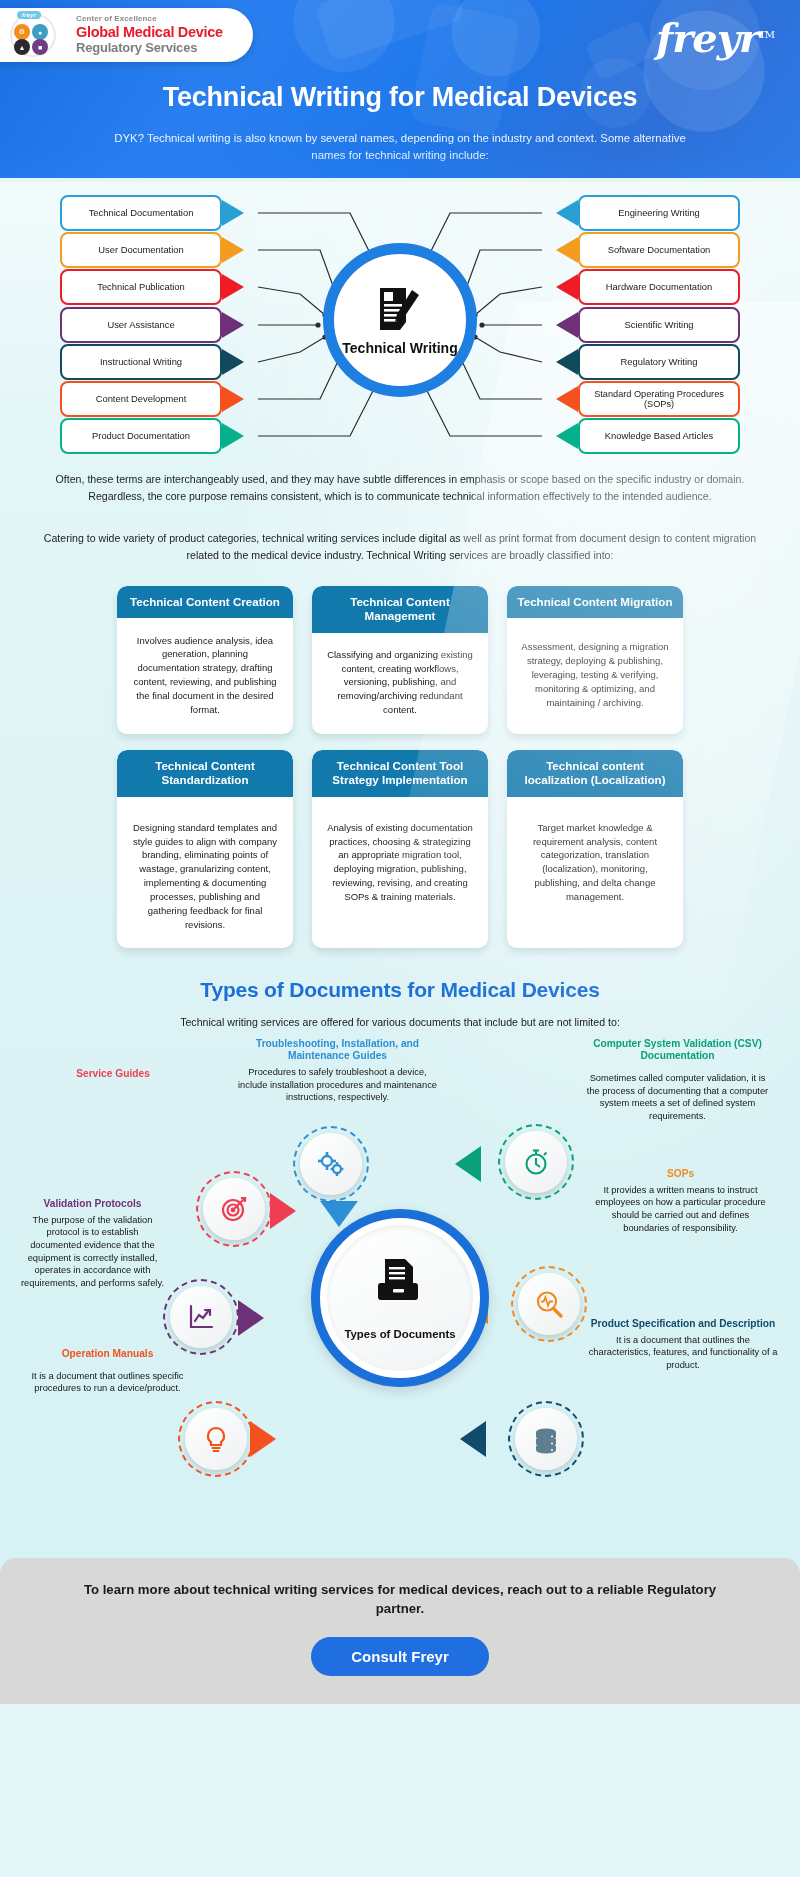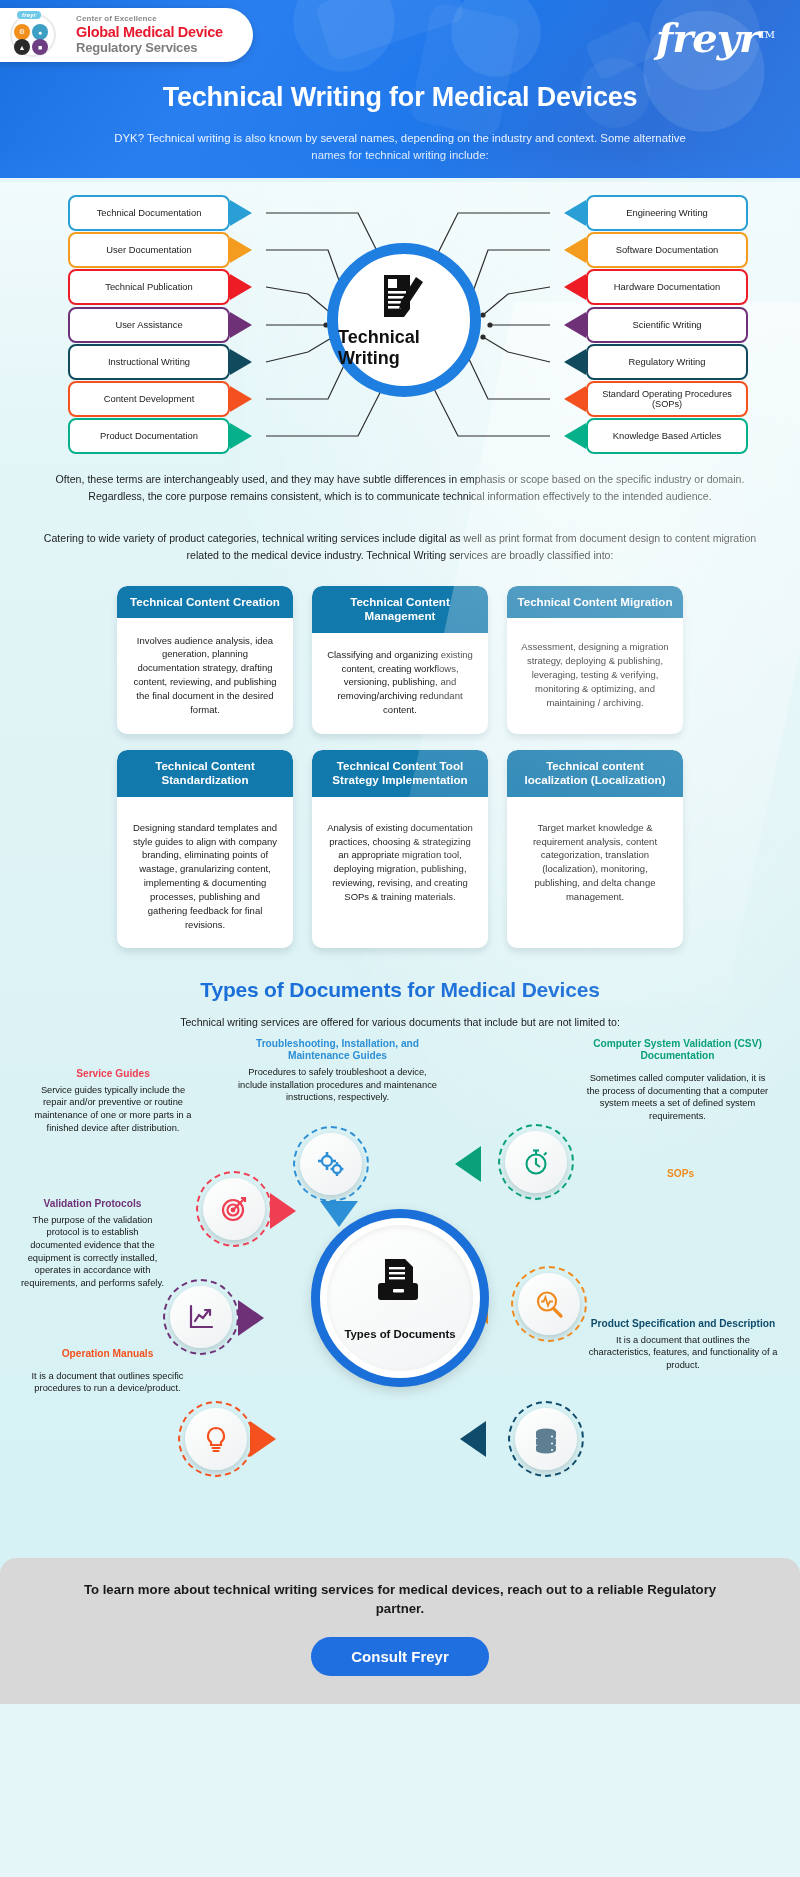--- a/index.html
+++ b/index.html
@@ -91,21 +91,21 @@
       radial-gradient(ellipse at 75% 8%, #f3fbfc 0%, transparent 45%),
       linear-gradient(to bottom, #f2fbfc 0%, #e2f5f7 18%, #dff3f5 42%, #d9f2f4 70%, #d5f2f6 100%);
   }
   .sheet::before{
     content:""; position:absolute; right:0; top:120px; width:360px; height:700px;
     background:linear-gradient(200deg, rgba(255,255,255,0.5), rgba(255,255,255,0));
     transform:skewX(-12deg); pointer-events:none;
   }
 
   
-  .mindmap { position:relative; height:275px; margin-top:4px;margin-left:8px; }
+  .mindmap { position:relative; height:275px; margin-top:4px; }
   .mm-node {
     position:absolute; width:162px; height:36px;
     background:#fff; border-radius:8px;
     display:flex; align-items:center; justify-content:center;
     text-align:center; font-size:9.4px; color:#1b1b1b; line-height:1.12;
     padding:0 8px; z-index:3;
   }
   .mm-node.two { font-size:9.2px;text-align:center; }
   .mm-left  { left:60px; }
   .mm-right { left:578px; }
@@ -113,21 +113,21 @@
   .mm-arrow.l { border-top:13px solid transparent; border-bottom:13px solid transparent; }
   .mm-arrow.r { border-top:13px solid transparent; border-bottom:13px solid transparent; }
 
   .mm-center {
     position:absolute; left:50%; top:50%; transform:translate(-50%,-50%);
     width:154px; height:154px; border-radius:50%;
     border:11px solid #1f7fe0; background:#fff;
     display:flex; flex-direction:column; align-items:center; justify-content:center;
     gap:4px; z-index:5;
   }
-  .mm-center-label { font-size:18px; font-weight:bold; color:#111; }
+  .mm-center-label { font-size:14px; font-weight:bold; color:#111; }
 
   .mm-lines { position:absolute; inset:0; z-index:1; }
 
   
   .para {
     text-align:center; color:#1d1d1d;
     font-size:10.6px; line-height:1.58;
     padding:0 42px;
   }
   .para.p1 { margin-top:14px; }
@@ -432,20 +432,21 @@
           <path d="M12 3.5 h6"></path>
             <path d="M15 3.5 v3.5"></path>
           <path d="M23 8 l2.5 -2.5"></path>
         </g>
       </svg>
     </div>
     <div class="wtri" style="left:455px; top:108px; border-top:18px solid transparent; border-bottom:18px solid transparent; border-right:26px solid #0aa07a;"></div>
 
     <div class="wlabel" style="left:588px; top:130px; width:185px; text-align:center;">
       <div class="wt" style="color:#f08a1e;">SOPs</div>
+      <div class="wd">It provides a written means to instruct employees on how a particular procedure should be carried out and defines boundaries of responsibility.</div>
     </div>
     <div class="wicon" style="left:518px; top:235px; color:#f08a1e;">
       <svg width="32" height="32" viewBox="0 0 32 32">
         <g fill="none" stroke="#f08a1e" stroke-width="2.2">
           <circle cx="14" cy="13.5" r="9"></circle>
           <path d="M20.5 20.5 L28 28" stroke-width="3.2" stroke-linecap="round"></path>
           <path d="M8 13.5 h2.6 l1.8 -4.4 2.6 8.6 1.8 -4.2 h3.2" stroke-width="1.8"></path>
         </g>
       </svg>
     </div>
@@ -467,21 +468,20 @@
             <circle cx="21" cy="12.5" r="1"></circle>
             <circle cx="21" cy="19.5" r="1"></circle>
             <circle cx="21" cy="26" r="1"></circle>
           </g>
       </svg>
     </div>
     <div class="wtri" style="left:460px; top:383px; border-top:18px solid transparent; border-bottom:18px solid transparent; border-right:26px solid #0f4c6b;"></div>
 
     <div class="wlabel" style="left:28px; top:30px; width:170px; text-align:center;">
       <div class="wt" style="color:#ef3e52;">Service Guides</div>
-      <div class="wd">Service guides typically include the repair and/or preventive or routine maintenance of one or more parts in a finished device after distribution.</div>
     </div>
     <div class="wicon" style="left:203px; top:140px; color:#ef3e52;">
       <svg width="30" height="30" viewBox="0 0 30 30">
         <g fill="none" stroke="#ef3e52" stroke-width="2.2">
           <circle cx="14" cy="16" r="10"></circle>
             <circle cx="14" cy="16" r="5.5"></circle>
         </g>
         <circle cx="14" cy="16" r="2.4" fill="#ef3e52"></circle>
         <path d="M14 16 L26 4" stroke="#ef3e52" stroke-width="2.2"></path>
         <path d="M22 4 h4 v4" fill="none" stroke="#ef3e52" stroke-width="2.2"></path>

